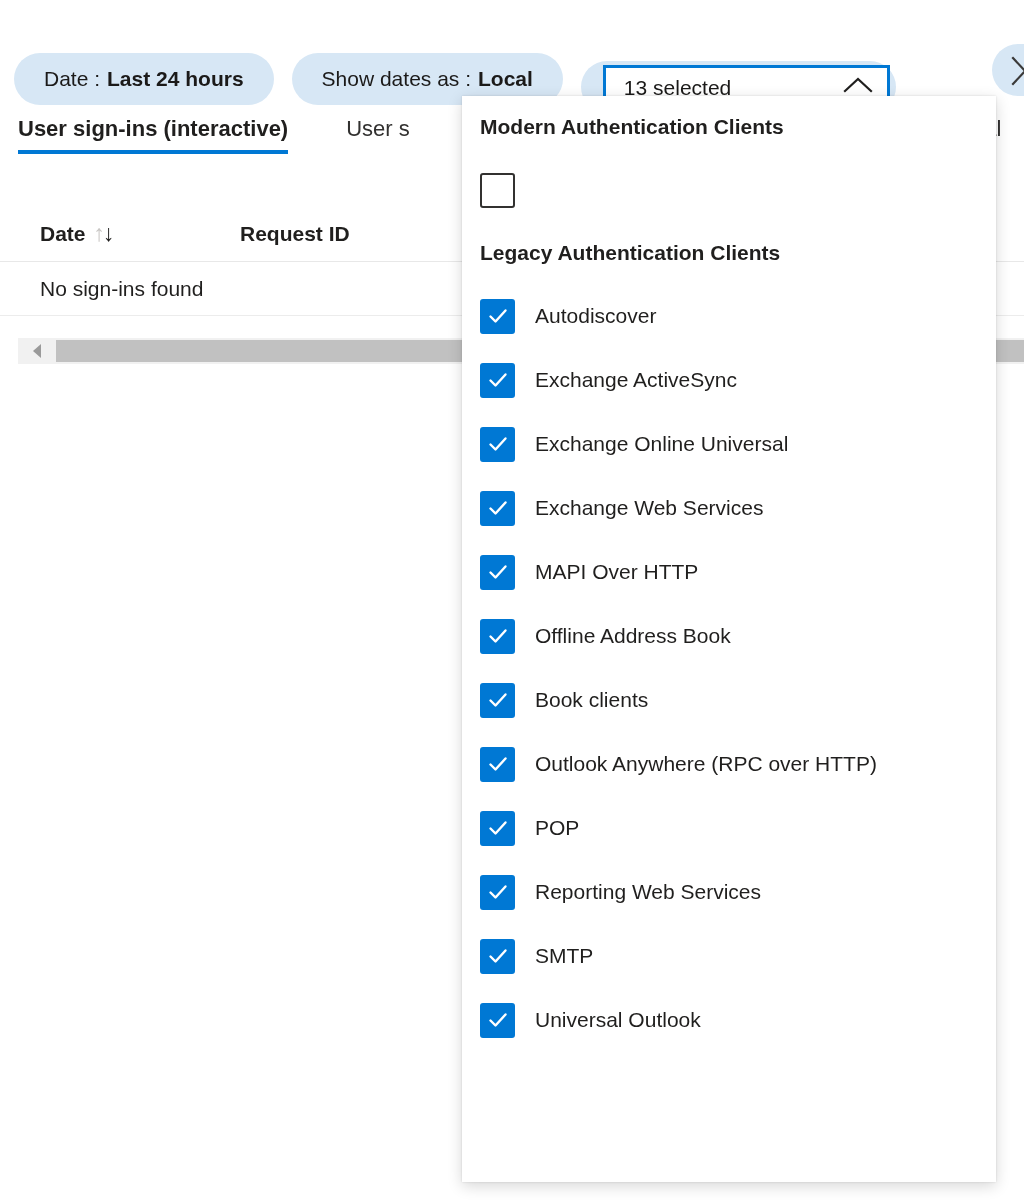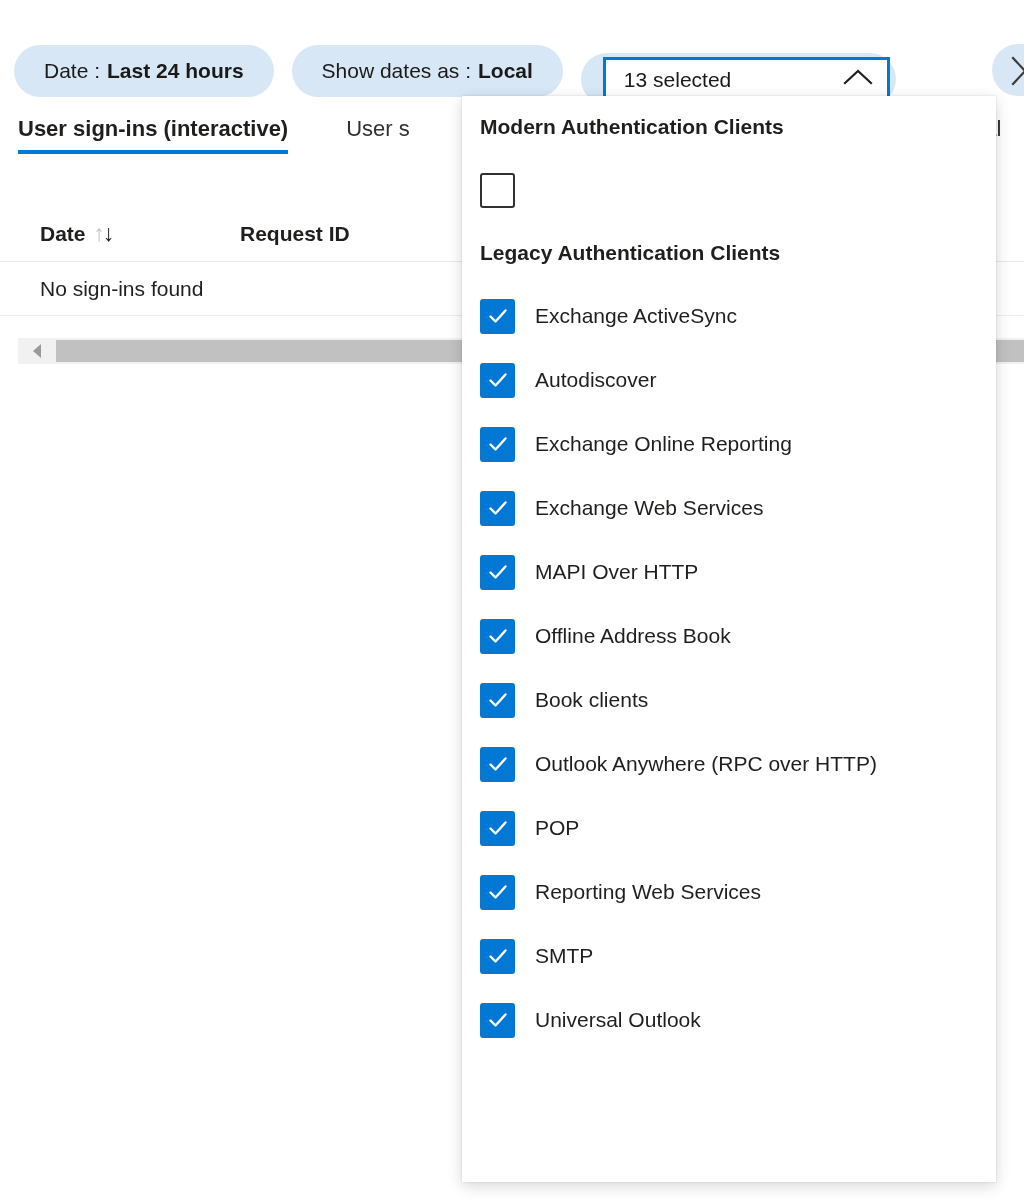--- a/index.html
+++ b/index.html
@@ -14,21 +14,21 @@
     overflow: hidden;
     font-family: "Liberation Sans", sans-serif;
     color: #201f1e;
     -webkit-font-smoothing: antialiased;
   }
 
   
   #filter-row {
     position: absolute;
     left: 0;
-    top: 44px;
+    top: 52px;
     width: 1024px;
     height: 54px;
     display: flex;
     align-items: center;
     gap: 18px;
     padding-left: 14px;
     box-sizing: border-box;
   }
   .pill {
     background: #d7e7f5;
@@ -340,39 +340,39 @@
   </div>
 
   <div class="dd-group-header">Legacy Authentication Clients</div>
 
   <div class="dd-item">
     <span class="cb-box checked">
       <svg width="24" height="24" viewBox="0 0 24 24" aria-hidden="true">
           <path d="M4.5 12.5 L9.5 17.5 L19.5 6.5" fill="none" stroke="#ffffff" stroke-width="2.4" stroke-linecap="round" stroke-linejoin="round"></path>
         </svg>
     </span>
+    <span class="cb-label">Autodiscover</span>
+  </div>
+
+  <div class="dd-item">
+    <span class="cb-box checked">
+      <svg width="24" height="24" viewBox="0 0 24 24" aria-hidden="true">
+          <path d="M4.5 12.5 L9.5 17.5 L19.5 6.5" fill="none" stroke="#ffffff" stroke-width="2.4" stroke-linecap="round" stroke-linejoin="round"></path>
+        </svg>
+    </span>
     <span class="cb-label">Exchange ActiveSync</span>
   </div>
 
   <div class="dd-item">
     <span class="cb-box checked">
       <svg width="24" height="24" viewBox="0 0 24 24" aria-hidden="true">
           <path d="M4.5 12.5 L9.5 17.5 L19.5 6.5" fill="none" stroke="#ffffff" stroke-width="2.4" stroke-linecap="round" stroke-linejoin="round"></path>
         </svg>
     </span>
-    <span class="cb-label">Autodiscover</span>
-  </div>
-
-  <div class="dd-item">
-    <span class="cb-box checked">
-      <svg width="24" height="24" viewBox="0 0 24 24" aria-hidden="true">
-          <path d="M4.5 12.5 L9.5 17.5 L19.5 6.5" fill="none" stroke="#ffffff" stroke-width="2.4" stroke-linecap="round" stroke-linejoin="round"></path>
-        </svg>
-    </span>
-    <span class="cb-label">Exchange Online Reporting</span>
+    <span class="cb-label">Exchange Online Universal</span>
   </div>
 
   <div class="dd-item">
     <span class="cb-box checked">
       <svg width="24" height="24" viewBox="0 0 24 24" aria-hidden="true">
           <path d="M4.5 12.5 L9.5 17.5 L19.5 6.5" fill="none" stroke="#ffffff" stroke-width="2.4" stroke-linecap="round" stroke-linejoin="round"></path>
         </svg>
     </span>
     <span class="cb-label">Exchange Web Services</span>
   </div>

